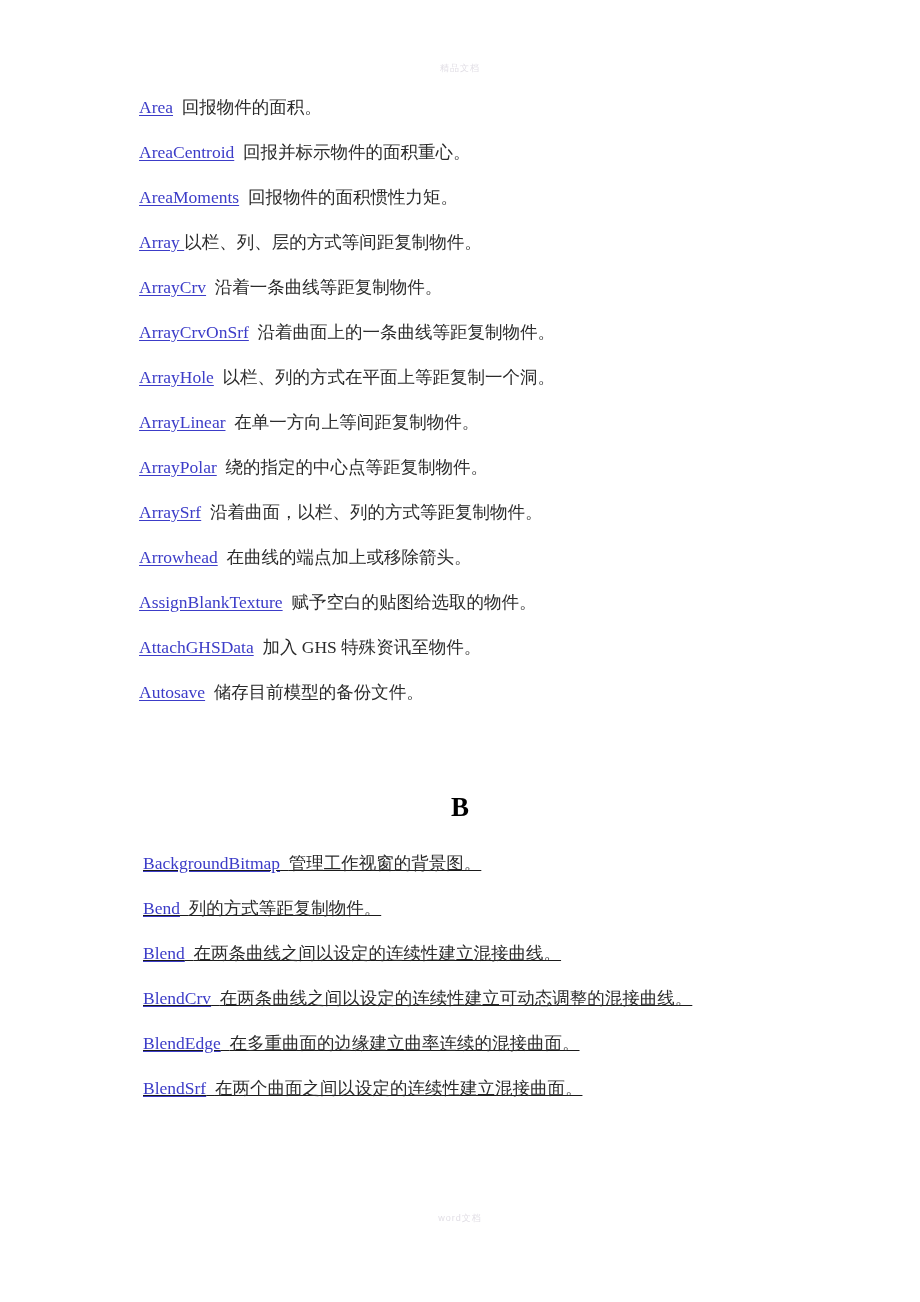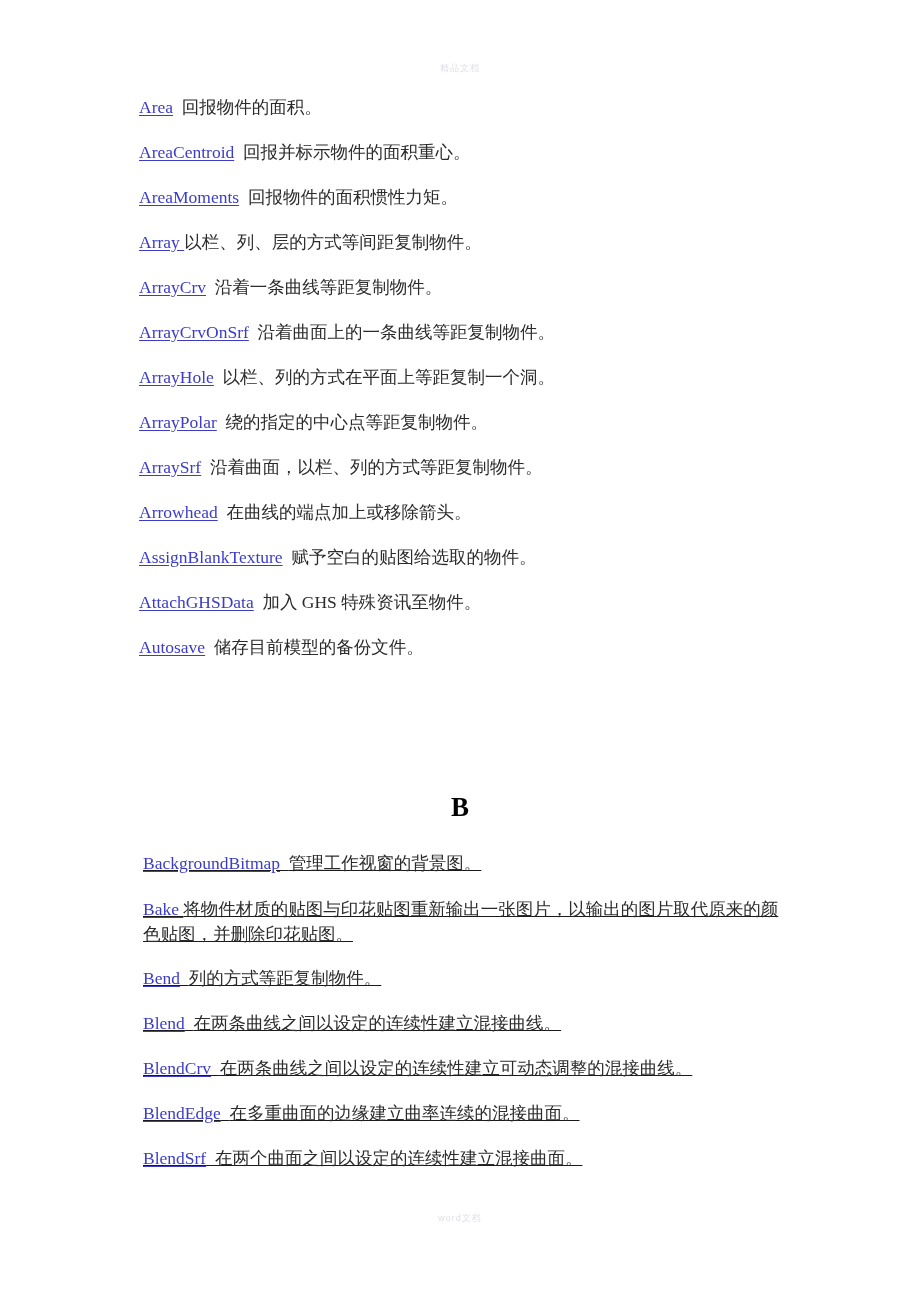--- a/index.html
+++ b/index.html
@@ -101,33 +101,33 @@
   <div class="watermark watermark-top">精品文档</div>
 
   <div class="content">
       <p class="entry"><span class="cmd">Area</span><span style="white-space: pre;">  </span><span class="desc">回报物件的面积。</span></p>
       <p class="entry"><span class="cmd">AreaCentroid</span><span style="white-space: pre;">  </span><span class="desc">回报并标示物件的面积重心。</span></p>
       <p class="entry"><span class="cmd">AreaMoments</span><span style="white-space: pre;">  </span><span class="desc">回报物件的面积惯性力矩。</span></p>
       <p class="entry"><span class="cmd">Array </span><span style="white-space: pre;"></span><span class="desc">以栏、列、层的方式等间距复制物件。</span></p>
       <p class="entry"><span class="cmd">ArrayCrv</span><span style="white-space: pre;">  </span><span class="desc">沿着一条曲线等距复制物件。</span></p>
       <p class="entry"><span class="cmd">ArrayCrvOnSrf</span><span style="white-space: pre;">  </span><span class="desc">沿着曲面上的一条曲线等距复制物件。</span></p>
       <p class="entry"><span class="cmd">ArrayHole</span><span style="white-space: pre;">  </span><span class="desc">以栏、列的方式在平面上等距复制一个洞。</span></p>
+      <p class="entry"><span class="cmd">ArrayLinear</span><span style="white-space: pre;">  </span><span class="desc">在单一方向上等间距复制物件。</span></p>
       <p class="entry"><span class="cmd">ArrayPolar</span><span style="white-space: pre;">  </span><span class="desc">绕的指定的中心点等距复制物件。</span></p>
       <p class="entry"><span class="cmd">ArraySrf</span><span style="white-space: pre;">  </span><span class="desc">沿着曲面，以栏、列的方式等距复制物件。</span></p>
       <p class="entry"><span class="cmd">Arrowhead</span><span style="white-space: pre;">  </span><span class="desc">在曲线的端点加上或移除箭头。</span></p>
       <p class="entry"><span class="cmd">AssignBlankTexture</span><span style="white-space: pre;">  </span><span class="desc">赋予空白的贴图给选取的物件。</span></p>
       <p class="entry"><span class="cmd">AttachGHSData</span><span style="white-space: pre;">  </span><span class="desc">加入  GHS  特殊资讯至物件。</span></p>
       <p class="entry"><span class="cmd">Autosave</span><span style="white-space: pre;">  </span><span class="desc">储存目前模型的备份文件。</span></p>
     </div>
 
   <div class="section-heading">B</div>
 
   <div class="section-b-block">
       <p class="entry"><span class="cmd">BackgroundBitmap</span><span style="white-space: pre;">  </span><span class="desc">管理工作视窗的背景图。</span></p>
-      <p class="entry wrap"><span class="cmd">Bake </span><span style="white-space: pre;"></span><span class="desc">将物件材质的贴图与印花贴图重新输出一张图片，以输出的图片取代原来的颜色贴图，并删除印花贴图。</span></p>
       <p class="entry"><span class="cmd">Bend</span><span style="white-space: pre;">  </span><span class="desc">列的方式等距复制物件。</span></p>
       <p class="entry"><span class="cmd">Blend</span><span style="white-space: pre;">  </span><span class="desc">在两条曲线之间以设定的连续性建立混接曲线。</span></p>
       <p class="entry"><span class="cmd">BlendCrv</span><span style="white-space: pre;">  </span><span class="desc">在两条曲线之间以设定的连续性建立可动态调整的混接曲线。</span></p>
       <p class="entry"><span class="cmd">BlendEdge</span><span style="white-space: pre;">  </span><span class="desc">在多重曲面的边缘建立曲率连续的混接曲面。</span></p>
       <p class="entry"><span class="cmd">BlendSrf</span><span style="white-space: pre;">  </span><span class="desc">在两个曲面之间以设定的连续性建立混接曲面。</span></p>
     </div>
 
   <div class="watermark watermark-bottom">word文档</div>
 
 </div>

